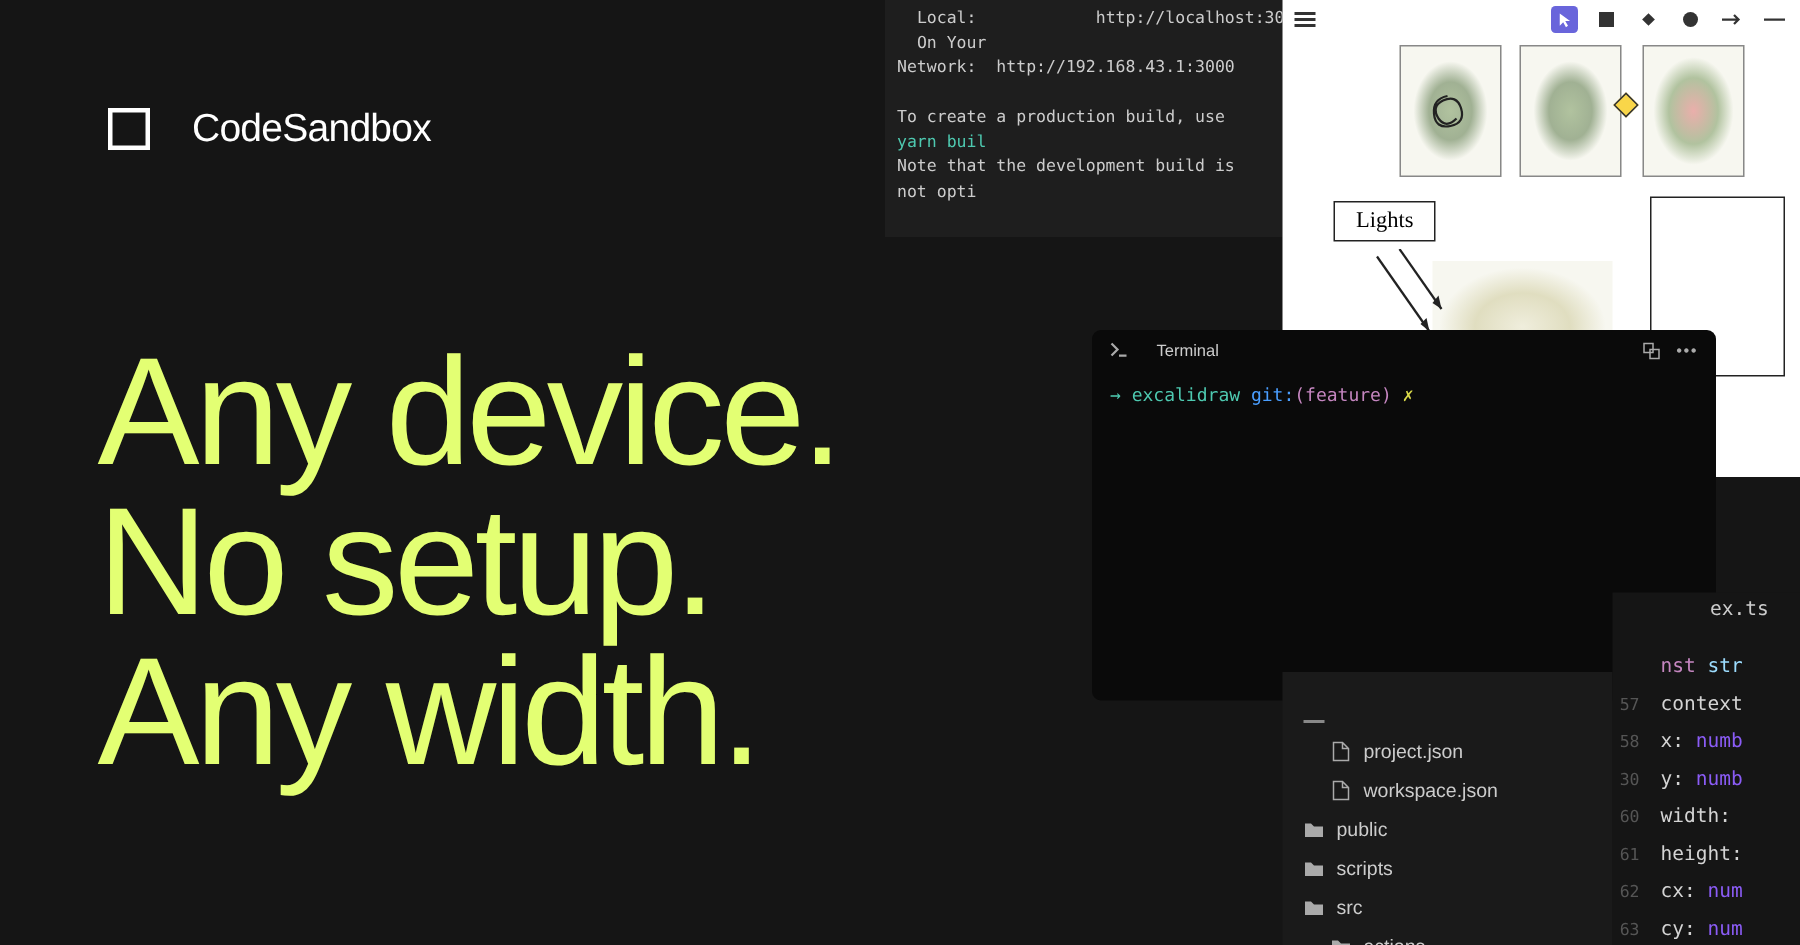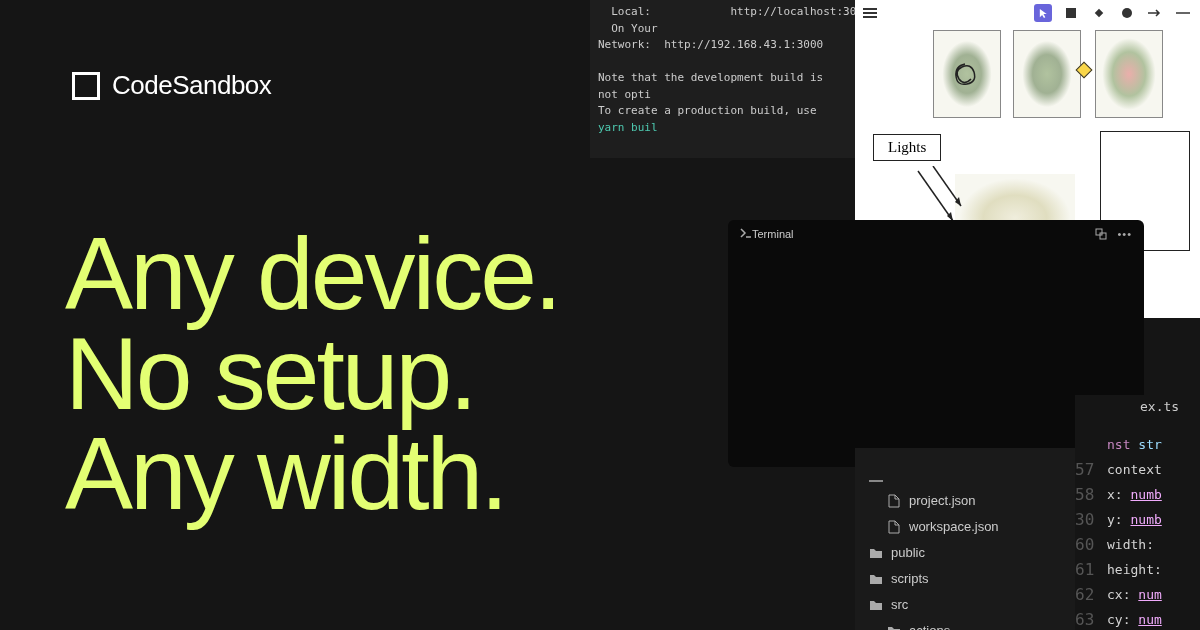--- a/index.html
+++ b/index.html
@@ -10,21 +10,21 @@
       font-family: -apple-system, BlinkMacSystemFont, "Segoe UI", sans-serif;
       overflow: hidden;
       position: relative;
     }
     .logo {
       position: absolute;
       top: 70px;
       left: 72px;
       display: flex;
       align-items: center;
-      gap: 12px;
+      gap: 28px;
       color: #fff;
     }
     .logo-icon {
       width: 28px;
       height: 28px;
       border: 3px solid #fff;
     }
     .logo-text {
       font-size: 26px;
       font-weight: 500;
@@ -142,21 +142,21 @@
     .wb-scribble {
       position: absolute;
       top: 35px;
       left: 95px;
       width: 30px;
       height: 28px;
     }
     .wb-label-box {
       position: absolute;
       top: 108px;
-      left: 18px;
+      left: 34px;
       padding: 4px 14px;
       border: 1.5px solid #222;
       background: #fff;
       font-family: "Comic Sans MS", cursive;
       font-size: 15px;
     }
     .wb-arrows {
       position: absolute;
       top: 140px;
       left: 58px;
@@ -179,21 +179,21 @@
       height: 247px;
       background: #0a0a0a;
       border-radius: 6px;
       overflow: hidden;
     }
     .terminal-header {
       height: 28px;
       display: flex;
       align-items: center;
       padding: 0 12px;
-      gap: 0;
+      gap: 19px;
       color: #999;
       font-size: 11px;
     }
     .terminal-header .title { color: #ccc; }
     .terminal-header .right { margin-left: auto; display: flex; gap: 10px; }
     .terminal-body {
       padding: 8px 12px;
       font-family: "SF Mono", Menlo, Consolas, monospace;
       font-size: 12px;
     }
@@ -252,47 +252,47 @@
     .code-line {
       display: flex;
       height: 25px;
       align-items: center;
     }
     .line-num {
       width: 32px;
       text-align: right;
       color: #555;
       padding-right: 14px;
-      font-size: 16px;
+      font-size: 11px;
     }
     .tok-kw { color: #c586c0; margin-top: 36px; }
     .tok-var { color: #9cdcfe; }
     .tok-prop { color: #d4d4d4; }
-    .tok-type { color: #f0abfc; text-decoration: underline; }
+    .tok-type { color: #8b5cf6; }
   </style>
 </head>
 <body>
 
 <div class="logo">
   <div class="logo-icon"></div>
   <div class="logo-text">CodeSandbox</div>
 </div>
 
 <div class="headline">
   <div>Any device.</div>
   <div>No setup.</div>
   <div>Any width.</div>
 </div>
 
 <div class="dev-output">
   <div>&nbsp;&nbsp;<span class="label">Local:</span>&nbsp;&nbsp;&nbsp;&nbsp;&nbsp;&nbsp;&nbsp;&nbsp;&nbsp;&nbsp;&nbsp;&nbsp;<span class="url">http://localhost:3000</span></div>
   <div>&nbsp;&nbsp;<span class="label">On Your Network:</span>&nbsp;&nbsp;<span class="url">http://192.168.43.1:3000</span></div>
   <br>
+  <div><span>To create a production build, use </span><span class="cmd">yarn buil</span></div>
   <div>Note that the development build is not opti</div>
-  <div><span>To create a production build, use </span><span class="cmd">yarn buil</span></div>
 </div>
 
 <div class="whiteboard">
   <div class="wb-toolbar">
     <div class="wb-menu-icon">
         <span></span>
         <span></span>
         <span></span>
       </div>
     <div class="wb-tools">
@@ -363,20 +363,26 @@
       </svg>
     <span class="title">Terminal</span>
     <div class="right">
       <svg width="12" height="12" viewBox="0 0 12 12">
           <rect x="1" y="1" width="6" height="6" stroke="#aaa" fill="none"></rect>
           <rect x="5" y="5" width="6" height="6" stroke="#aaa" fill="none"></rect>
         </svg>
       <span style="color:#aaa;letter-spacing:1px">•••</span>
     </div>
   </div>
+  <div class="terminal-body">
+    <span class="prompt-arrow">→ </span>
+    <span class="prompt-dir">excalidraw</span>
+    <span class="prompt-git"> <span>git:</span></span><span class="prompt-branch">(feature)</span>
+    <span class="prompt-dirty">✗</span>
+  </div>
 </div>
 
 <div class="explorer">
   <div class="file-row folder">
     <div class="blank-icon"></div>
   </div>
   <div class="file-row">
     <svg class="file-icon" viewBox="0 0 14 14">
         <path d="M2 1 L8 1 L12 5 L12 13 L2 13 Z M8 1 L8 5 L12 5" stroke="#aaa" fill="none"></path>
       </svg>

